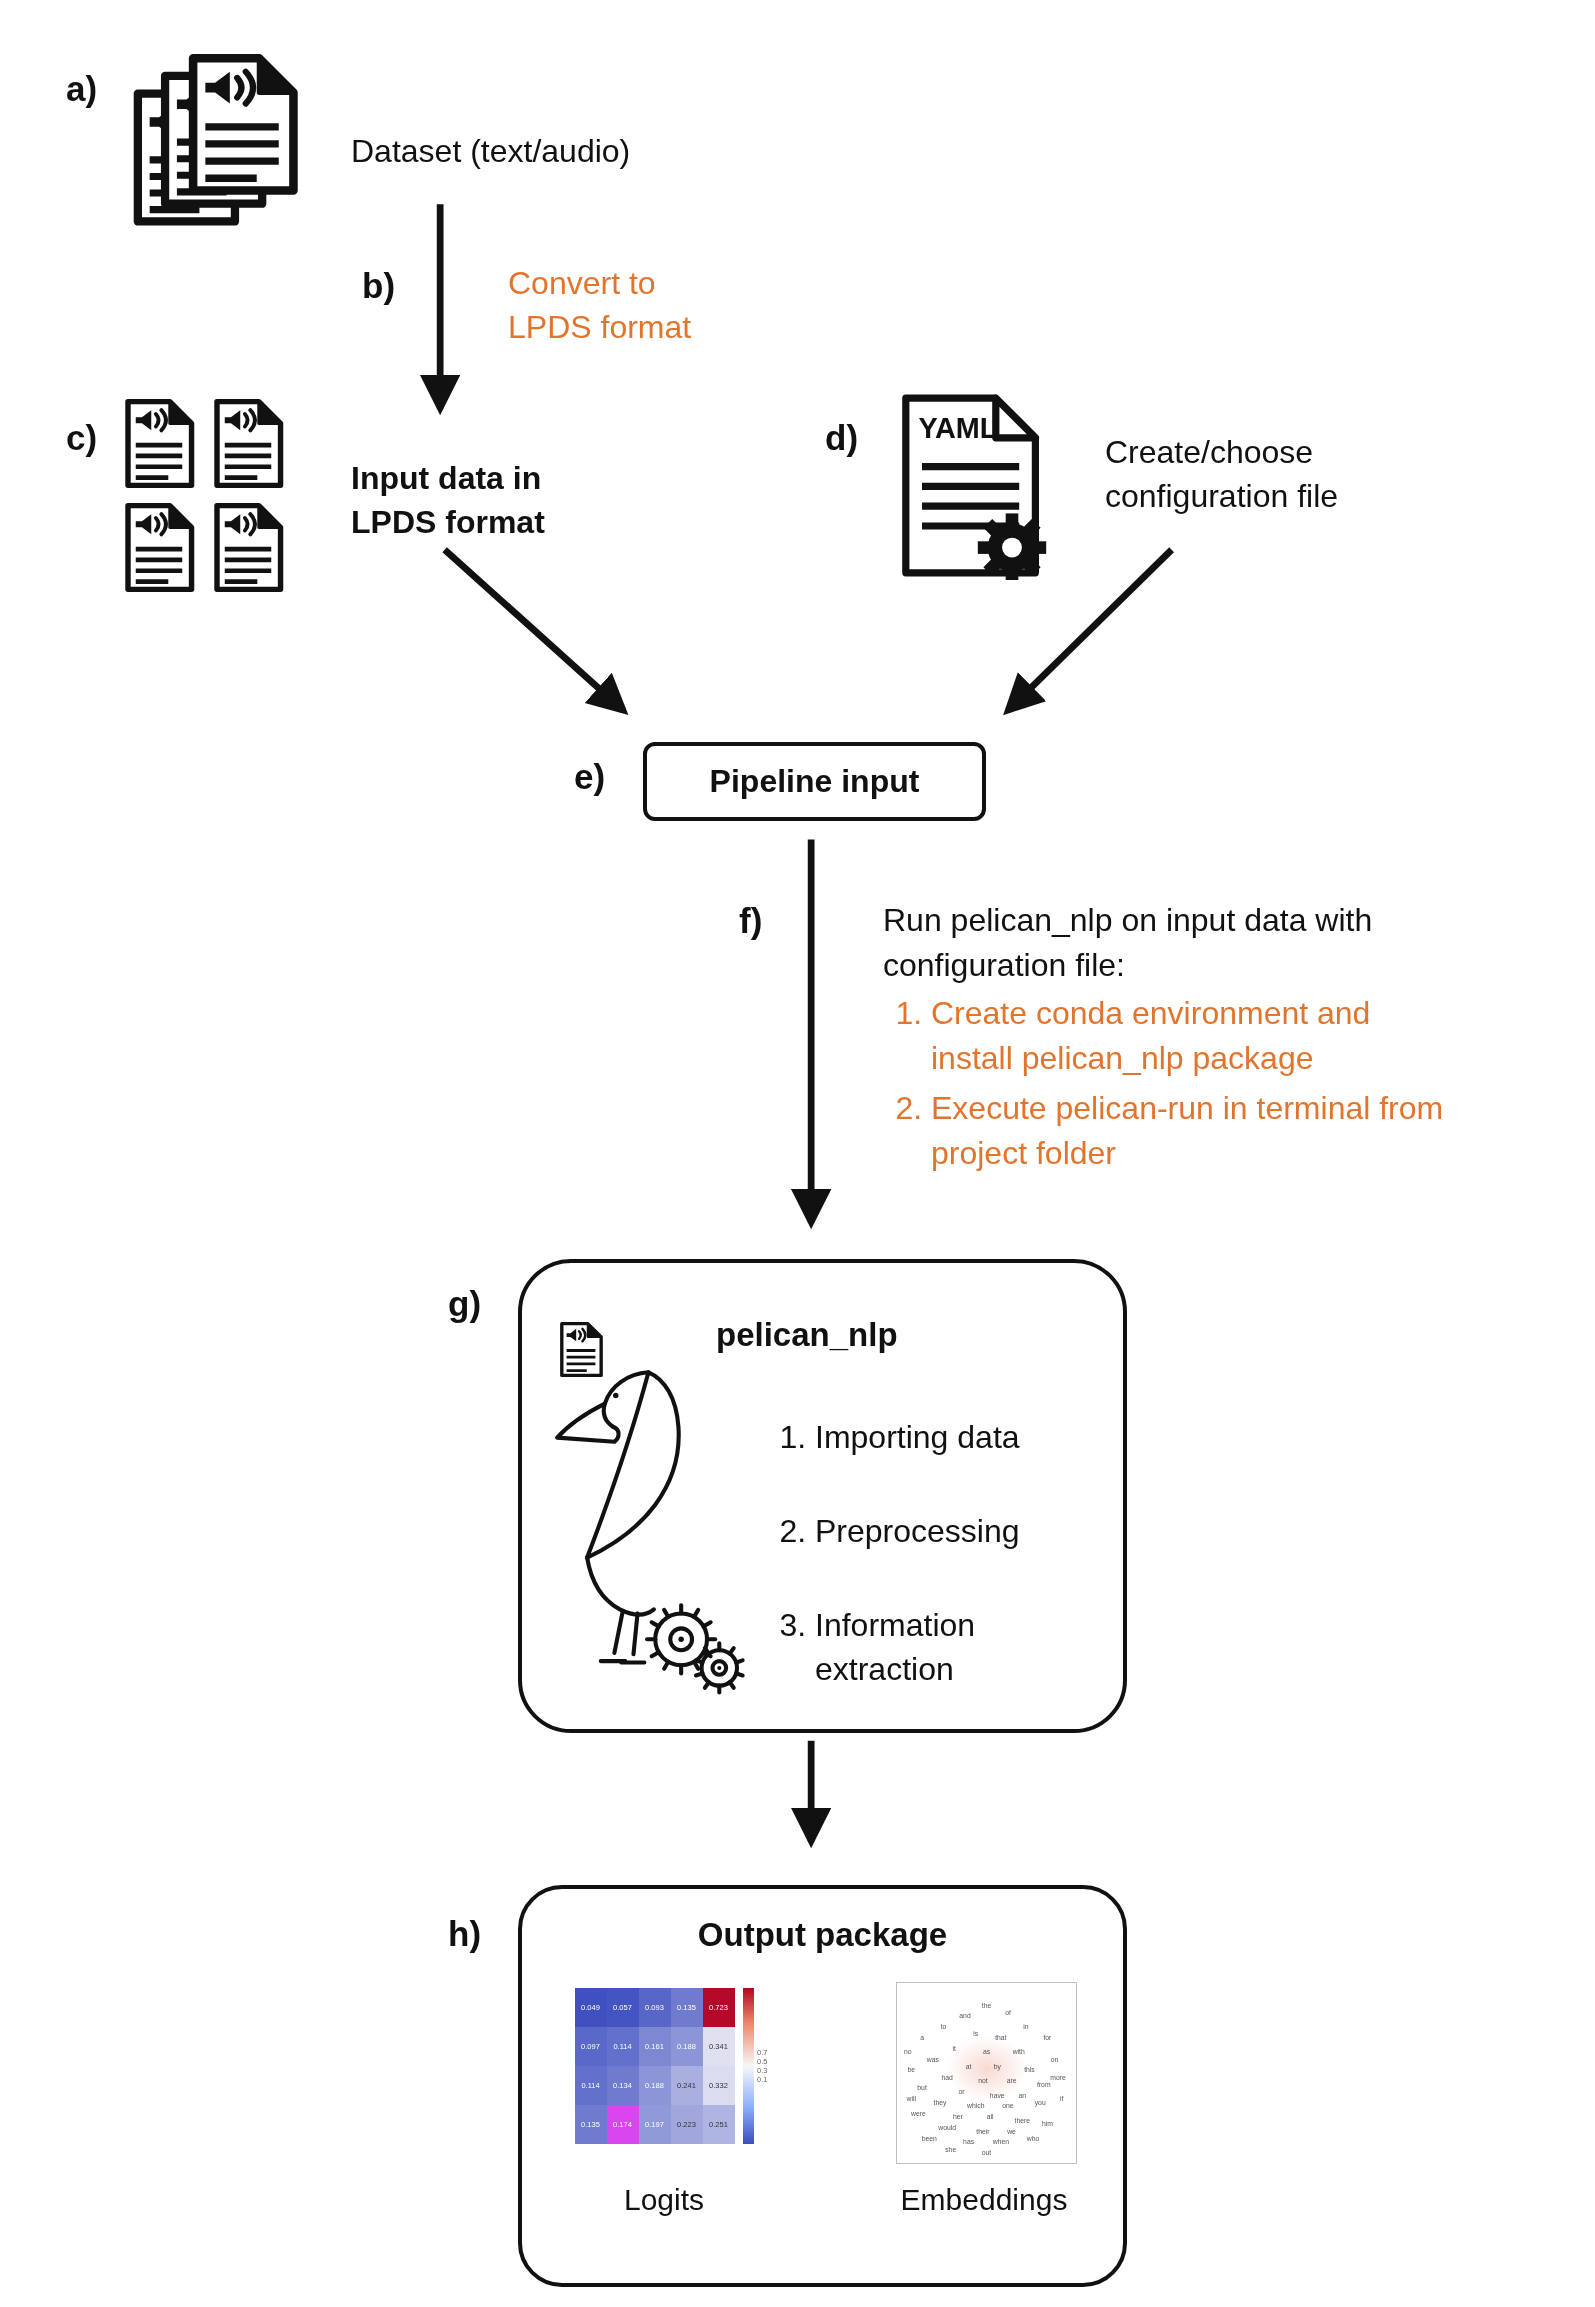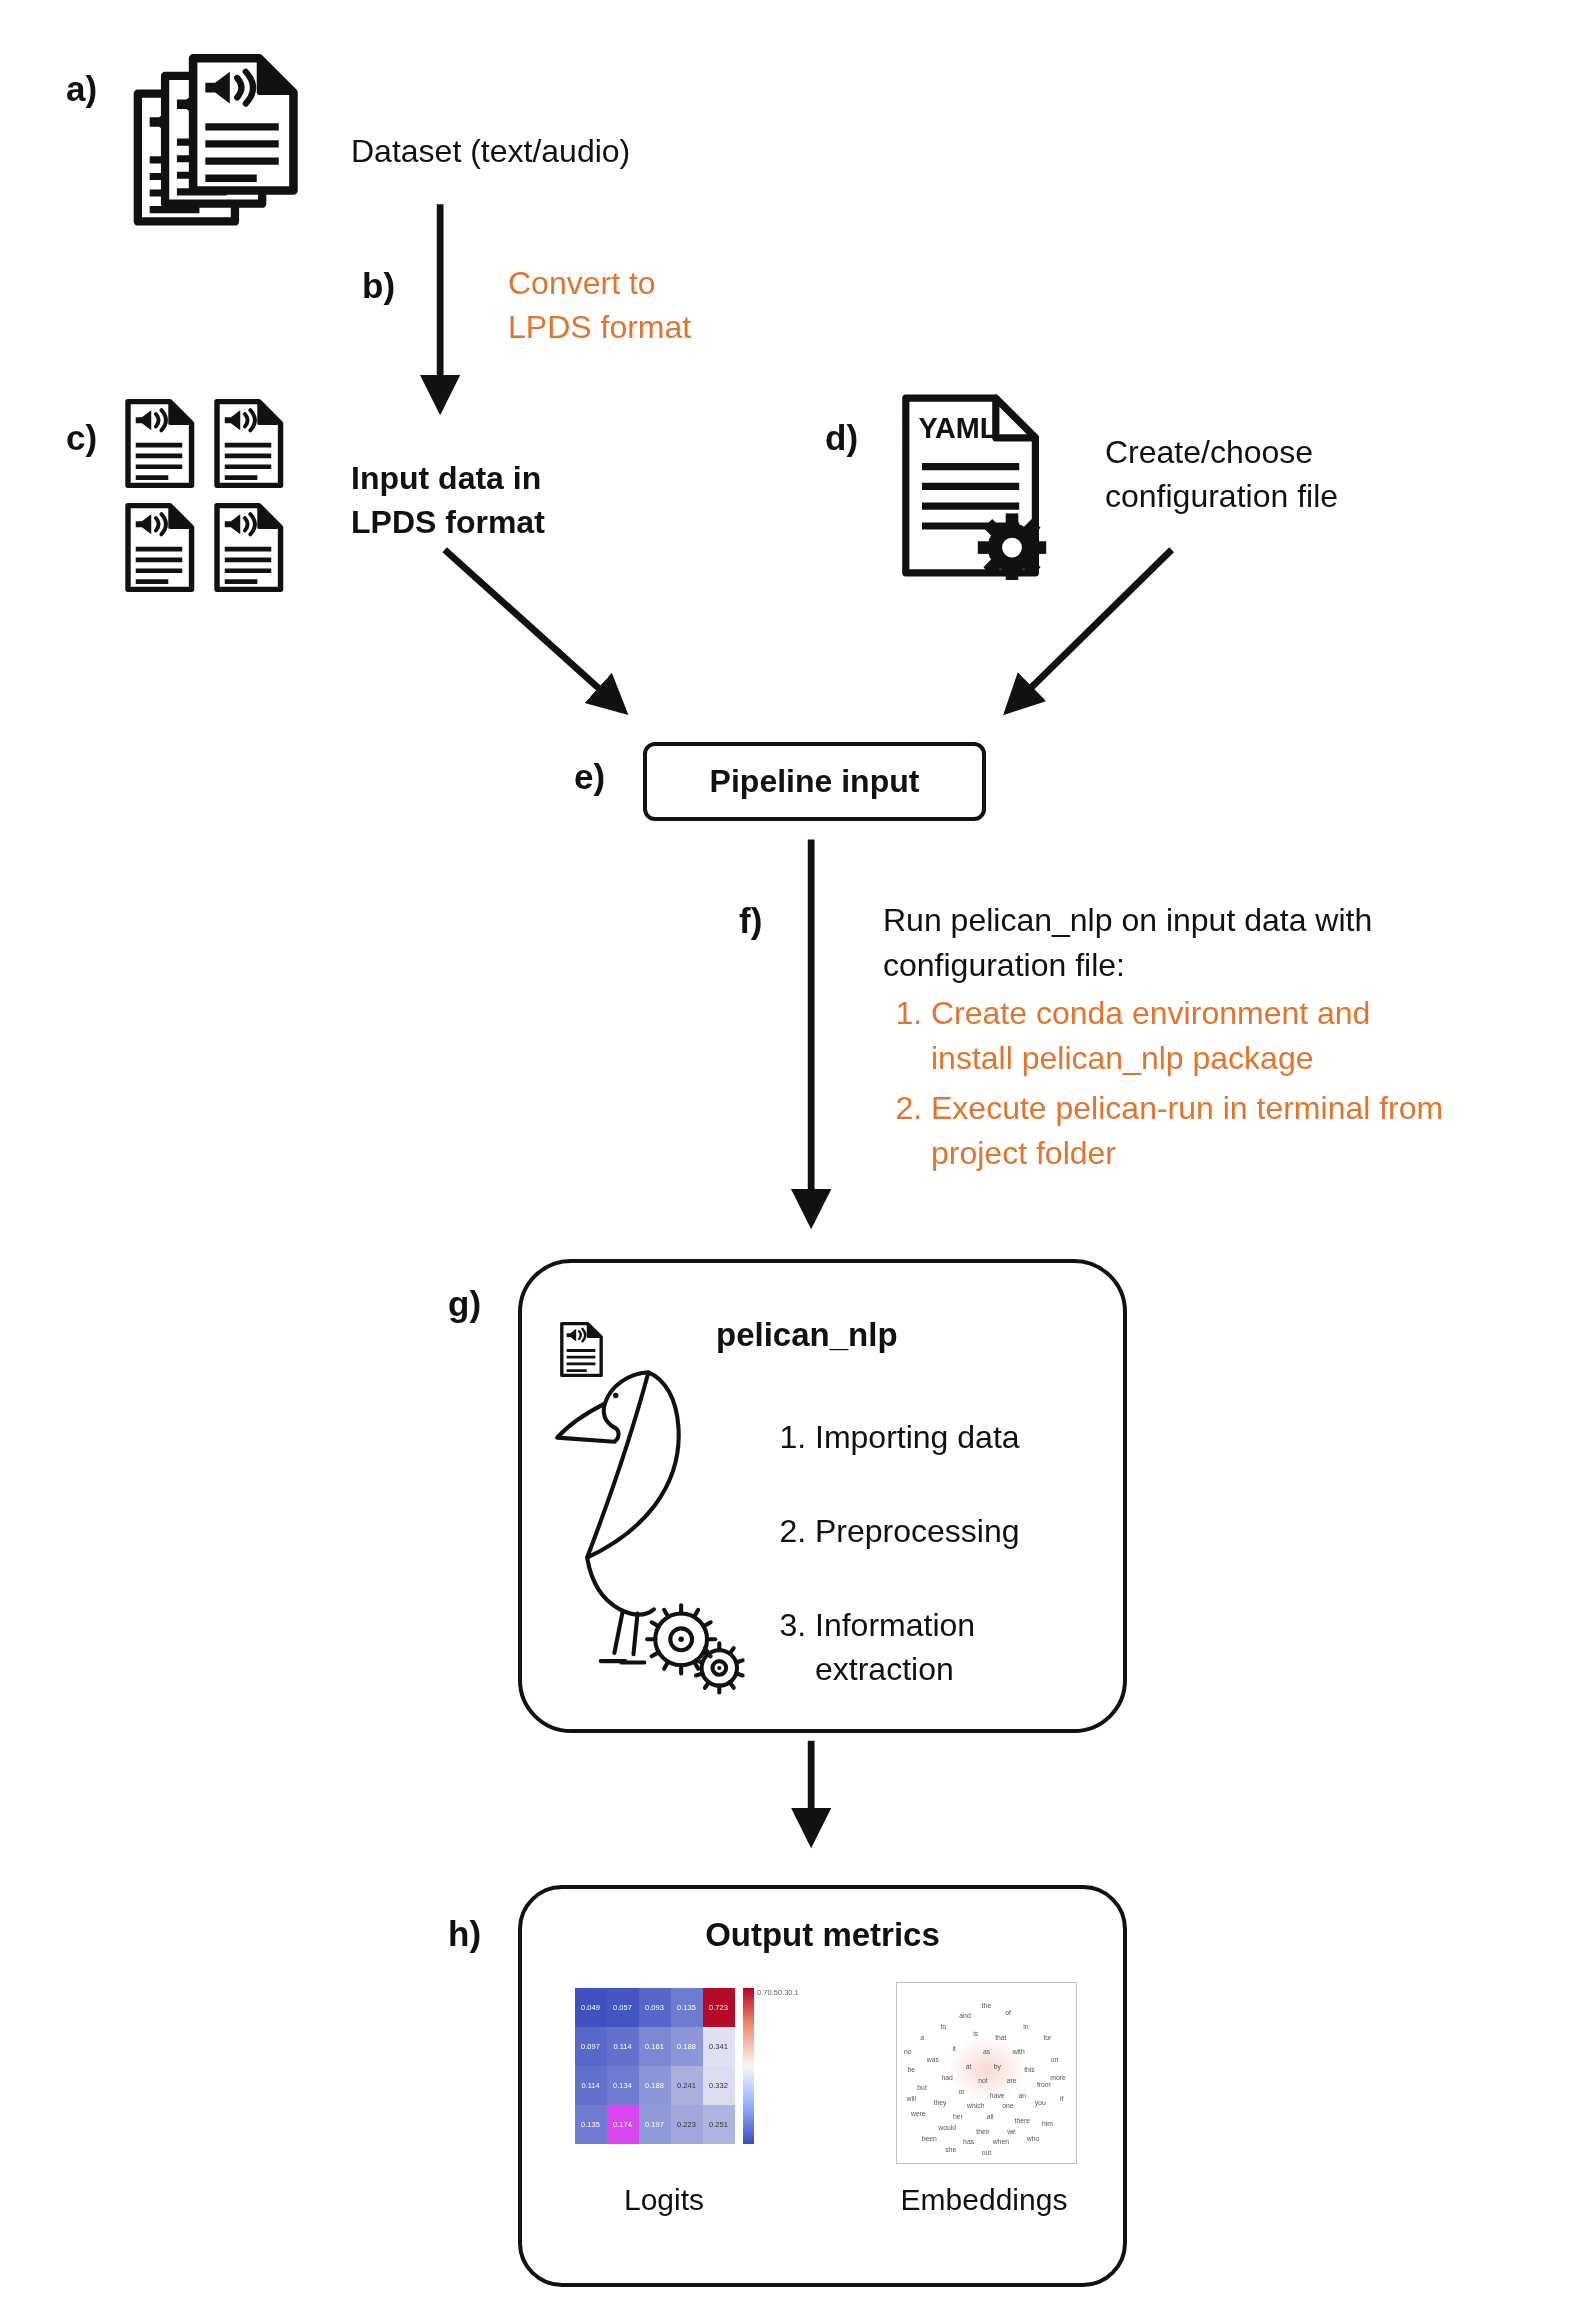--- a/index.html
+++ b/index.html
@@ -28,21 +28,21 @@
   .g-pelican{position:absolute;left:12px;top:81px;}
   .g-list{position:absolute;left:245px;top:132px;font-size:32px;line-height:44px;}
   .g-list ol{margin:0;padding-left:48px;}
   .g-list li{max-width:255px;margin-bottom:50px;margin-top:20px;}
   .h-title{position:absolute;left:0;right:0;top:27px;text-align:center;font-weight:bold;font-size:33px;}
   .hm-wrap{position:absolute;left:33px;top:93px;width:218px;height:180px;background:#fff;}
   .hm-grid{position:absolute;left:19.5px;top:6px;display:grid;grid-template-columns:repeat(5,32px);grid-auto-rows:39px;}
   .hm-cell{display:flex;align-items:center;justify-content:center;font-size:7.5px;}
   .hm-colorbar{position:absolute;left:188px;top:6px;width:11.3px;height:156px;
     background:linear-gradient(to bottom,#b40426,#ee8468 22%,#f7f7f7 50%,#8db0fe 76%,#3b4cc0);}
-  .hm-ticks{position:absolute;left:202px;top:6px;height:156px;display:flex;flex-direction:row;justify-content:center;font-size:7.5px;color:#666;}
+  .hm-ticks{position:absolute;left:202px;top:6px;height:156px;display:flex;flex-direction:column;justify-content:center;font-size:7.5px;color:#666;}
   .emb-panel{position:absolute;left:374px;top:93px;width:179px;height:180px;border:0.8px solid #bfbfbf;background:#fff;overflow:hidden;}
   .emb-blob{position:absolute;left:50%;top:48%;width:113px;height:90px;transform:translate(-50%,-50%);
     background:radial-gradient(closest-side,rgba(230,120,90,0.28),rgba(230,120,90,0) 72%);border-radius:50%;}
   .emb-word{position:absolute;font-size:6.8px;color:#555;transform:translate(-50%,-50%);white-space:nowrap;}
   .output-label{position:absolute;top:294px;font-size:30px;text-align:center;}
   .label-logits{left:33px;width:218px;}
   .label-embeddings{left:353px;width:218px;}
   .c-grid{position:absolute;left:120px;top:397px;display:grid;grid-template-columns:repeat(2,78px);gap:10.5px;}
   .hidden-defs{position:absolute;width:0;height:0;overflow:hidden;}
 </style>
@@ -216,21 +216,21 @@
       <ol>
           <li>Importing data</li>
           <li>Preprocessing</li>
           <li>Information extraction</li>
         </ol>
     </div>
   </div>
 
   <div class="tag" style="left:448px;top:1914px;">h)</div>
   <div class="bigbox hbox">
-    <div class="h-title">Output metrics</div>
+    <div class="h-title">Output package</div>
 
     <div class="hm-wrap">
       <div class="hm-grid">
           <div class="hm-cell" style="background: rgb(64, 80, 193); color: rgb(255, 255, 255);">0.049</div>
           <div class="hm-cell" style="background: rgb(68, 84, 195); color: rgb(255, 255, 255);">0.057</div>
           <div class="hm-cell" style="background: rgb(88, 102, 200); color: rgb(255, 255, 255);">0.093</div>
           <div class="hm-cell" style="background: rgb(111, 123, 207); color: rgb(255, 255, 255);">0.135</div>
           <div class="hm-cell" style="background: rgb(181, 9, 42); color: rgb(255, 255, 255);">0.723</div>
           <div class="hm-cell" style="background: rgb(90, 104, 201); color: rgb(255, 255, 255);">0.097</div>
           <div class="hm-cell" style="background: rgb(99, 113, 204); color: rgb(255, 255, 255);">0.114</div>

